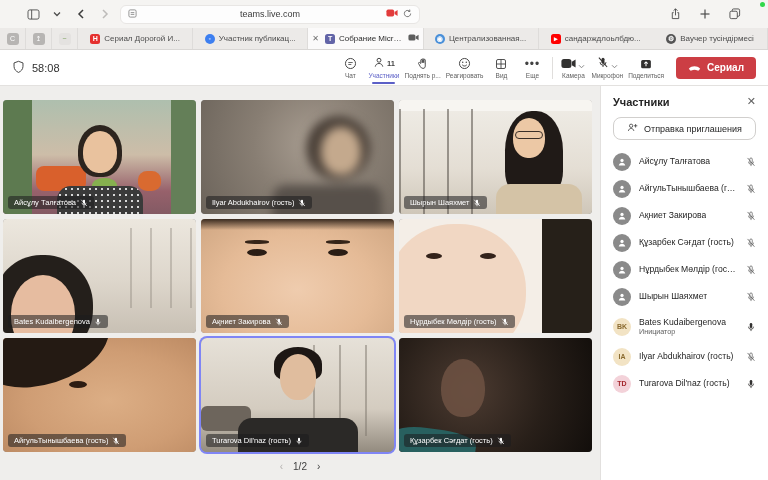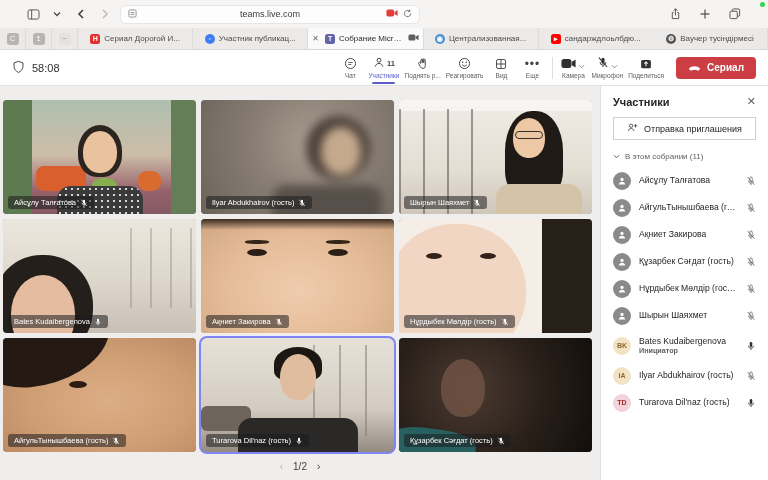--- a/index.html
+++ b/index.html
@@ -117,33 +117,33 @@
   .s8 .torso { left:50%; bottom:-8px; width:120px; height:42px; transform:translateX(-50%); background:#2b2927; }
   .s9 { background:radial-gradient(circle at 36% 46%,#4c3b31 0%,#281f19 55%,#120e0b 100%); }
   .s9 .head { left:22%; top:18%; width:44px; height:58px; background:#6e5243; opacity:.85; }
   .s9 .shoulder { left:-4%; bottom:-6%; width:44%; height:26%; background:#28605f; border-radius:40% 40% 0 0; transform:rotate(8deg); }
 
   
   .panel { width:168px; background:#fff; border-left:1px solid #e2e0de; display:flex; flex-direction:column; overflow:hidden; }
   .p-head { display:flex; align-items:center; justify-content:space-between; padding:9px 12px 7px; }
   .p-title { font-size:11px; font-weight:bold; color:#242424; }
   .p-close { color:#616161; font-size:11px; }
-  .invite-btn { margin:2px 12px 8px; height:23px; border:1px solid #d1cfcd; border-radius:0; background:#fff;
+  .invite-btn { margin:2px 12px 8px; height:23px; border:1px solid #d1cfcd; border-radius:8px; background:#fff;
     display:flex; align-items:center; justify-content:center; gap:6px; font-size:9px; color:#242424; }
   .p-section { display:flex; align-items:center; gap:5px; padding:4px 12px 6px; font-size:8px; color:#616161; }
   .plist { flex:1; overflow:hidden; }
   .prow { display:flex; align-items:center; gap:8px; padding:0 12px; height:27px; }
   .prow.two { height:33px; }
   .avatar { width:18px; height:18px; border-radius:50%; background:#8a8a8a; flex:0 0 18px;
     display:flex; align-items:center; justify-content:center; color:#fff; }
   .avatar.init { font-size:7px; font-weight:bold; }
   .avatar.tan { background:#f2e3c4; color:#8a6a2f; }
   .avatar.pink { background:#f3d2d9; color:#a4262c; }
   .pname { font-size:8.6px; color:#242424; line-height:1.2; overflow:hidden; white-space:nowrap; text-overflow:ellipsis; }
-  .psub { font-size:7.2px; color:#616161;font-weight:bold; }
+  .psub { font-size:7.2px; color:#616161; }
   .prow .mic { margin-left:auto; }
 
   
   .mic { display:flex; align-items:center; color:currentColor; }
   .mic svg { display:none; }
   .mic.is-live svg.on { display:block; }
   .mic.is-muted svg.off { display:block; }
   .mic.gray { color:#616161; }
   .mic.dark { color:#323130; }
   .mic.white { color:#fff; }
@@ -606,28 +606,20 @@
         <span>
           <svg width="11" height="11" viewBox="0 0 16 16">
               <circle cx="6" cy="5.5" r="2.4" fill="none" stroke="#424242" stroke-width="1.2"></circle>
               <path d="M2 13c.5-2.4 2-3.6 4-3.6s3.5 1.2 4 3.6" fill="none" stroke="#424242" stroke-width="1.2"></path>
               <line x1="12.5" y1="3" x2="12.5" y2="8" stroke="#424242" stroke-width="1.2"></line>
               <line x1="10" y1="5.5" x2="15" y2="5.5" stroke="#424242" stroke-width="1.2"></line>
             </svg>
         </span>
         <span>Отправка приглашения</span>
       </div>
-      <div class="p-section">
-        <span>
-          <svg width="7" height="5" viewBox="0 0 8 6">
-              <polyline points="1,1.5 4,4.5 7,1.5" fill="none" stroke="#616161" stroke-width="1.2"></polyline>
-            </svg>
-        </span>
-        <span>В этом собрании (11)</span>
-      </div>
 
       <div class="plist">
 
         <div class="prow">
           <span class="avatar">
               <svg width="10" height="10" viewBox="0 0 16 16">
                 <circle cx="8" cy="5.4" r="2.6" fill="#fff"></circle>
                 <path d="M2.8 13.6c.7-3 2.7-4.4 5.2-4.4s4.5 1.4 5.2 4.4z" fill="#fff"></path>
               </svg>
             </span>

